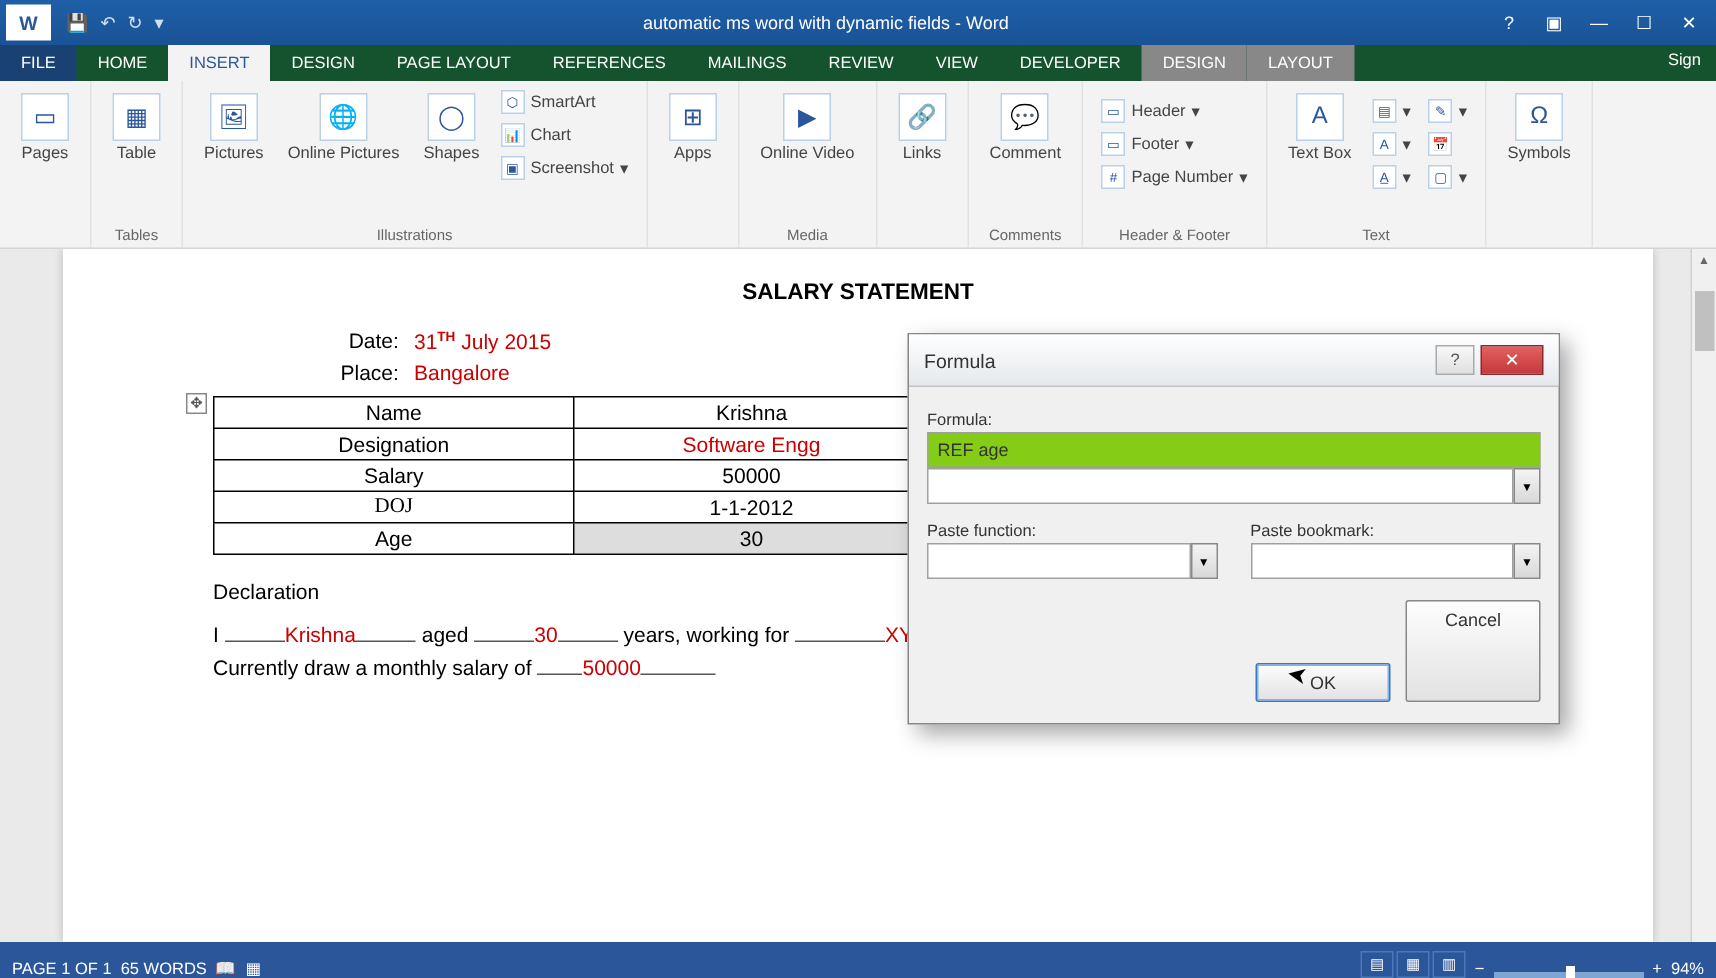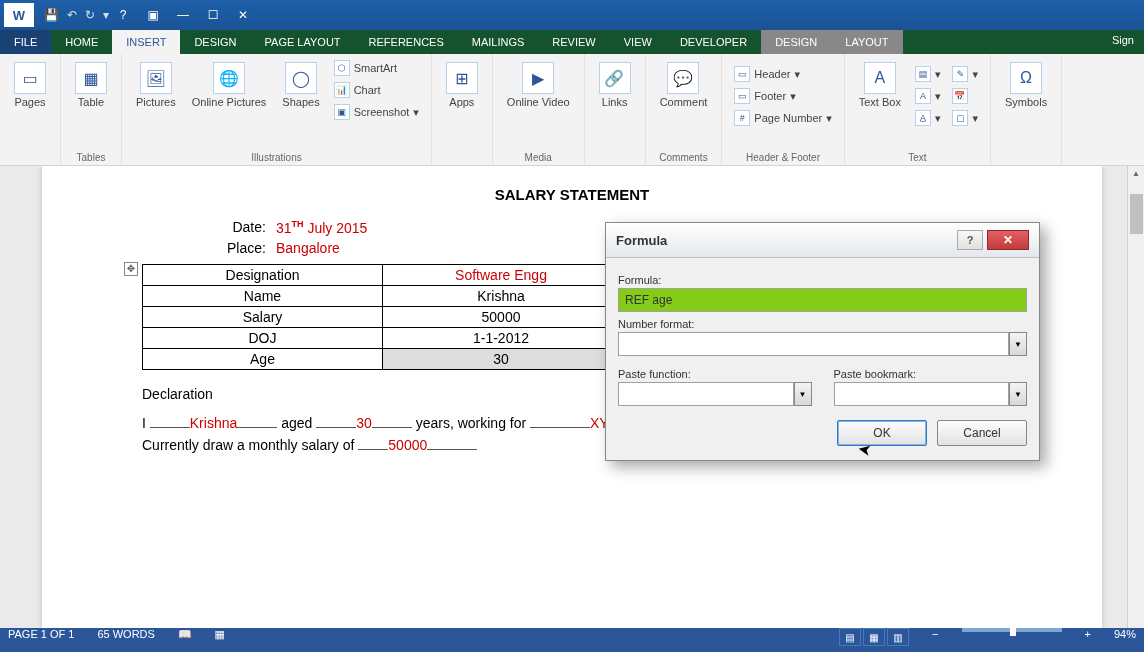--- a/index.html
+++ b/index.html
@@ -54,56 +54,57 @@
     .doc-table td { border: 1px solid #000; padding: 2px 8px; font-size: 14px; text-align: center; }
     .doc-table td.red { color: #c00; }
     .doc-table td.age-sel { background: #ddd; }
     .declaration-head { font-size: 14px; margin-bottom: 10px; }
     .declaration-body { font-size: 14px; line-height: 1.6; }
     .declaration-body .fill { color: #c00; }
     .declaration-body .blank { border-bottom: 1px solid #555; display: inline-block; min-width: 40px; }
     
     
     .dialog { position: absolute; left: 605px; top: 222px; width: 435px; background: #f0f0f0; border: 1px solid #888; box-shadow: 6px 6px 14px rgba(0,0,0,0.35); font-size: 12px; }
-    .dialog-title { background: linear-gradient(#fff, #e4e8ec); padding: 7px 10px; border-bottom: 1px solid #c0c0c0; display: flex; align-items: center; font-weight: bold; }
+    .dialog-title { background: linear-gradient(#fff, #e4e8ec); padding: 7px 10px; border-bottom: 1px solid #c0c0c0; display: flex; align-items: center; }
     .dialog-title span { flex: 1; font-size: 13px; color: #333; }
     .dialog-title .help-btn { width: 26px; height: 20px; background: linear-gradient(#f8f8f8,#e0e0e0); border: 1px solid #aaa; margin-right: 4px; display: flex; align-items: center; justify-content: center; color: #555; font-size: 11px; cursor: pointer; }
     .dialog-title .close-btn { width: 42px; height: 20px; background: linear-gradient(#e46060,#c53a3a); border: 1px solid #8a2a2a; color: #fff; display: flex; align-items: center; justify-content: center; font-size: 12px; cursor: pointer; }
     .dialog-body { padding: 10px 12px 14px; }
     .dlg-label { font-size: 11px; color: #333; margin: 6px 0 2px; }
     .dlg-input { width: 100%; border: 1px solid #a0a0a0; background: #84cc16; padding: 4px 6px; font-size: 12px; color: #333; }
     .dlg-combo { display: flex; }
     .dlg-combo input { flex: 1; border: 1px solid #a0a0a0; background: #fff; padding: 4px 6px; font-size: 12px; }
     .dlg-combo .drop { width: 18px; border: 1px solid #888; background: linear-gradient(#f4f4f4,#d8d8d8); display: flex; align-items: center; justify-content: center; font-size: 8px; cursor: pointer; }
     .dlg-row2 { display: flex; gap: 22px; margin-top: 6px; }
     .dlg-col { flex: 1; }
     .dlg-buttons { display: flex; justify-content: flex-end; gap: 10px; margin-top: 14px; }
     .dlg-btn { width: 90px; padding: 5px 0; text-align: center; border: 1px solid #888; background: linear-gradient(#fdfdfd,#e2e2e2); cursor: pointer; font-size: 12px; color: #333; border-radius: 2px; }
-    .dlg-btn.primary { border: 1px solid #3a78c0; box-shadow: 0 0 0 1px #7eb4e6 inset; }
+    .dlg-btn.primary { border: 1px solid #3a78c0; box-shadow: 0 0 0 1px #7eb4e6 inset; margin-top: 42px; }
     .cursor-arrow { position: absolute; left: 858px; top: 440px; font-size: 16px; pointer-events: none; color: #000; transform: scaleX(-1) rotate(-10deg);}
     
     
-    .statusbar { position: absolute; left: 0; right: 0; bottom: 0; height: 24px; background: #2b579a; color: #fff; display: flex; align-items: flex-start; font-size: 11px; padding: 0 8px; gap: 23px; }
+    .statusbar { position: absolute; left: 0; right: 0; bottom: 0; height: 24px; background: #2b579a; color: #fff; display: flex; align-items: flex-end; font-size: 11px; padding: 0 8px; gap: 6px; }
     .statusbar .spacer { flex: 1; }
     .statusbar .view-btns { display: flex; gap: 2px; }
     .statusbar .view-btns div { width: 22px; height: 18px; border: 1px solid #4a79b8; display: flex; align-items: center; justify-content: center; cursor: pointer; font-size: 10px; }
     .zoom-slider { width: 100px; height: 4px; background: #7ea6d4; position: relative; }
     .zoom-slider .thumb { position: absolute; left: 48px; top: -4px; width: 6px; height: 12px; background: #fff; }
   </style>
 </head>
 <body>
 
 <div class="titlebar">
   <div class="word-icon">W</div>
   <div class="qat">
     <span>💾</span>
     <span>↶</span>
     <span>↻</span>
     <span>▾</span>
   </div>
+  <div class="doc-title">automatic ms word with dynamic fields - Word</div>
   <div class="win-controls">
     <div>?</div>
     <div>▣</div>
     <div>—</div>
     <div>☐</div>
     <div>✕</div>
   </div>
 </div>
 
 <div class="ribbon-tabs">
@@ -269,33 +270,33 @@
     <div class="doc-row">
       <div class="lbl">Place</div>
       <div class="colon">:</div>
       <div class="val">Bangalore</div>
     </div>
     <div class="table-anchor">
       <div class="table-handle">✥</div>
       <table class="doc-table">
         <tbody id="salary-tbody">
             <tr>
+              <td style="width: 240px;">Name</td>
+              <td>Krishna</td>
+            </tr>
+            <tr>
               <td style="width: 240px;">Designation</td>
               <td class="red">Software Engg</td>
             </tr>
             <tr>
-              <td style="width: 240px;">Name</td>
-              <td>Krishna</td>
-            </tr>
-            <tr>
               <td style="width: 240px;">Salary</td>
               <td>50000</td>
             </tr>
             <tr>
-              <td style="width: 240px;">DOJ</td>
+              <td style="width: 240px; font-family: Liberation Serif, serif;">DOJ</td>
               <td>1-1-2012</td>
             </tr>
             <tr>
               <td style="width: 240px;">Age</td>
               <td class="age-sel">30</td>
             </tr>
           </tbody>
       </table>
     </div>
     <div class="declaration-head">Declaration</div>
@@ -315,21 +316,20 @@
 
 <div class="dialog">
   <div class="dialog-title">
     <span>Formula</span>
     <div class="help-btn">?</div>
     <div class="close-btn">✕</div>
   </div>
   <div class="dialog-body">
     <div class="dlg-label">Formula:</div>
     <input class="dlg-input" value="REF age" style="">
-    <div class="dlg-label">Number format:</div>
     <div class="dlg-combo">
       <input style="">
       <div class="drop">▼</div>
     </div>
     <div class="dlg-row2">
       <div class="dlg-col">
         <div class="dlg-label">Paste function:</div>
         <div class="dlg-combo">
           <input style="">
           <div class="drop">▼</div>

